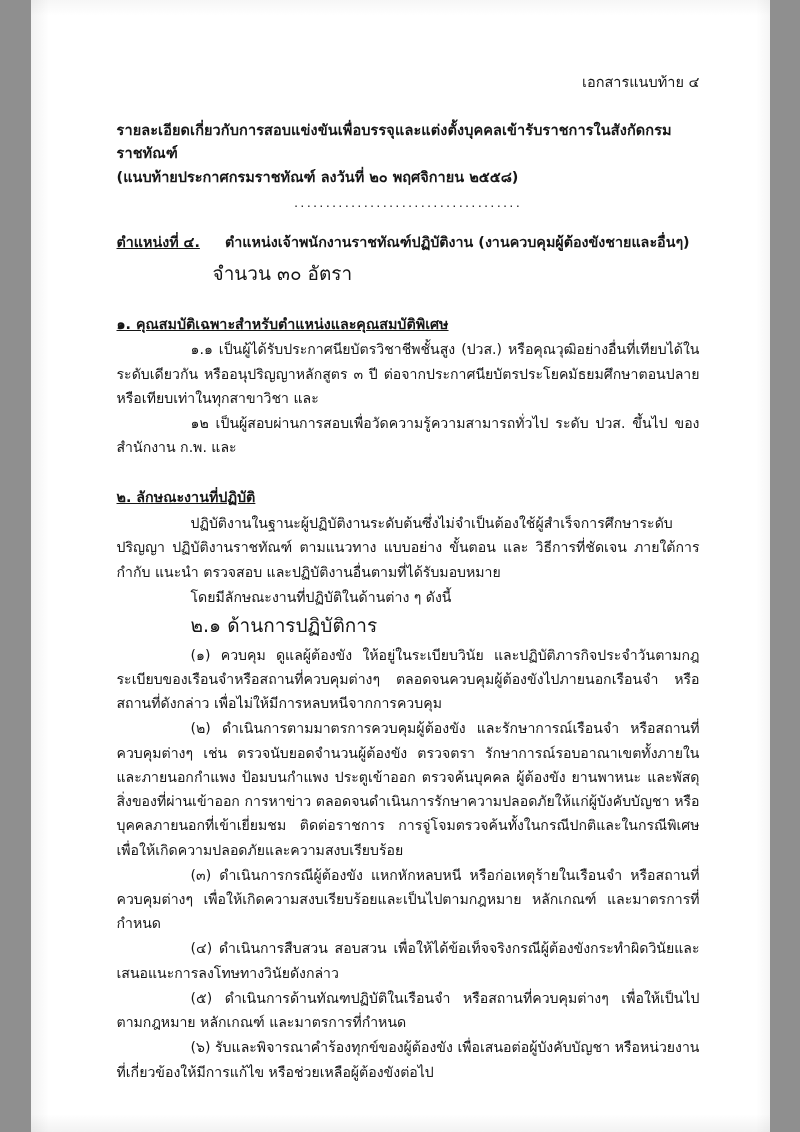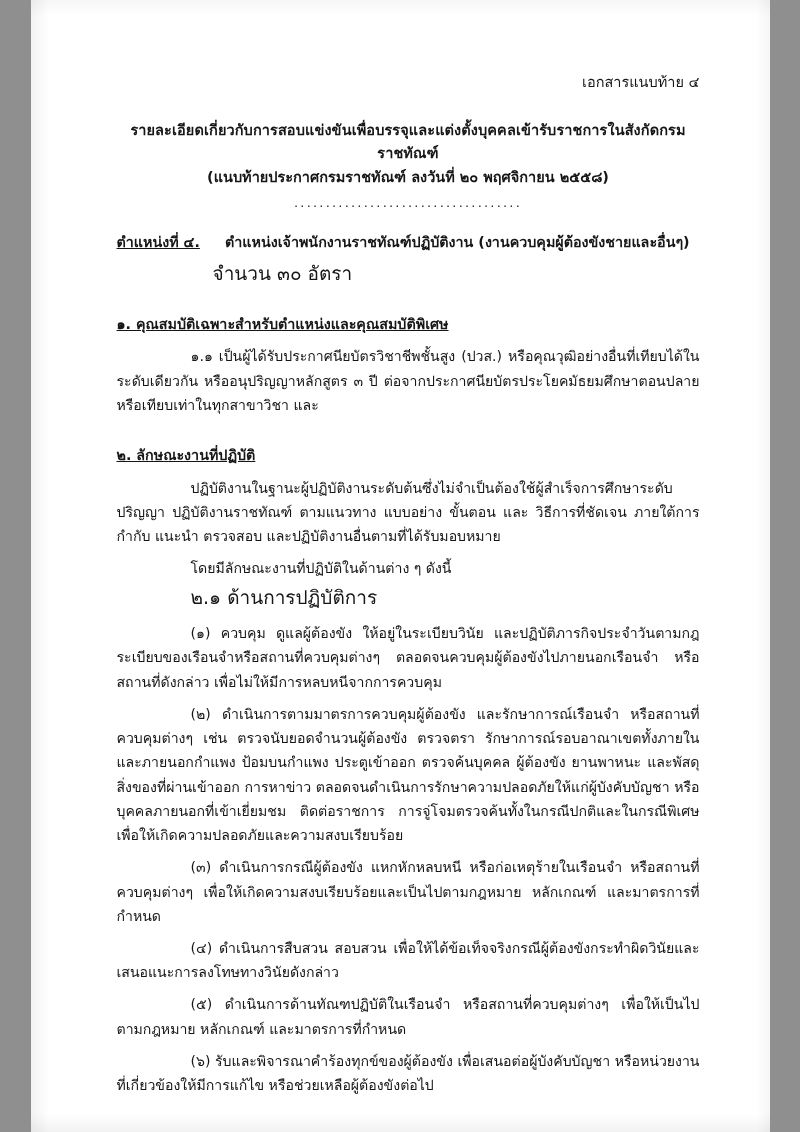--- a/index.html
+++ b/index.html
@@ -35,21 +35,20 @@
     left: 86px;
     right: 70px;
     top: 70px;
   }
   .doc-tag {
     text-align: right;
     font-size: 14.5px;
     margin-bottom: 26px;
   }
   .title-block {
-    text-align: center;
     font-size: 14.5px;
     line-height: 1.62;
     margin-bottom: 4px;
   }
   .title-line1 { font-weight: 600; letter-spacing: 0.1px; }
   .title-line2 { font-weight: 700; }
   .rule {
     text-align: center;
     font-size: 13px;
     letter-spacing: 2.2px;
@@ -78,21 +77,21 @@
     margin-bottom: 1px;
   }
   .sub-head {
     font-size: 19px;
     line-height: 1.72;
     text-indent: 74px;
   }
   .amount { text-indent: 96px; font-size: 19px; line-height: 1.72; margin-bottom: 2px;}
   .gap-sm { height: 6px; }
   .gap-md { height: 12px; }
-  .para { margin-top: 8px; }
+  .para { margin-top: 1px; }
 </style>
 </head>
 <body>
 
 <div class="page">
   <div class="content">
 
     <div class="doc-tag">เอกสารแนบท้าย ๔</div>
 
     <div class="title-block">
@@ -110,20 +109,21 @@
 
     <div class="amount">จำนวน ๓๐ อัตรา</div>
 
     <div class="gap-sm"></div>
 
     <div class="sec-head">
       <span class="u">๑. คุณสมบัติเฉพาะสำหรับตำแหน่งและคุณสมบัติพิเศษ</span>
     </div>
 
     <p class="indent2 para">๑.๑ เป็นผู้ได้รับประกาศนียบัตรวิชาชีพชั้นสูง (ปวส.) หรือคุณวุฒิอย่างอื่นที่เทียบได้ในระดับเดียวกัน หรืออนุปริญญาหลักสูตร ๓ ปี ต่อจากประกาศนียบัตรประโยคมัธยมศึกษาตอนปลายหรือเทียบเท่าในทุกสาขาวิชา และ</p>
+    <p class="indent2 para">๑๒ เป็นผู้สอบผ่านการสอบเพื่อวัดความรู้ความสามารถทั่วไป ระดับ ปวส. ขึ้นไป ของสำนักงาน ก.พ. และ</p>
 
     <div class="gap-md"></div>
 
     <div class="sec-head">
       <span class="u">๒. ลักษณะงานที่ปฏิบัติ</span>
     </div>
 
     <p class="indent2 para">ปฏิบัติงานในฐานะผู้ปฏิบัติงานระดับต้นซึ่งไม่จำเป็นต้องใช้ผู้สำเร็จการศึกษาระดับปริญญา ปฏิบัติงานราชทัณฑ์ ตามแนวทาง แบบอย่าง ขั้นตอน และ วิธีการที่ชัดเจน ภายใต้การกำกับ แนะนำ ตรวจสอบ และปฏิบัติงานอื่นตามที่ได้รับมอบหมาย</p>
     <p class="indent2 para">โดยมีลักษณะงานที่ปฏิบัติในด้านต่าง ๆ ดังนี้</p>
 

